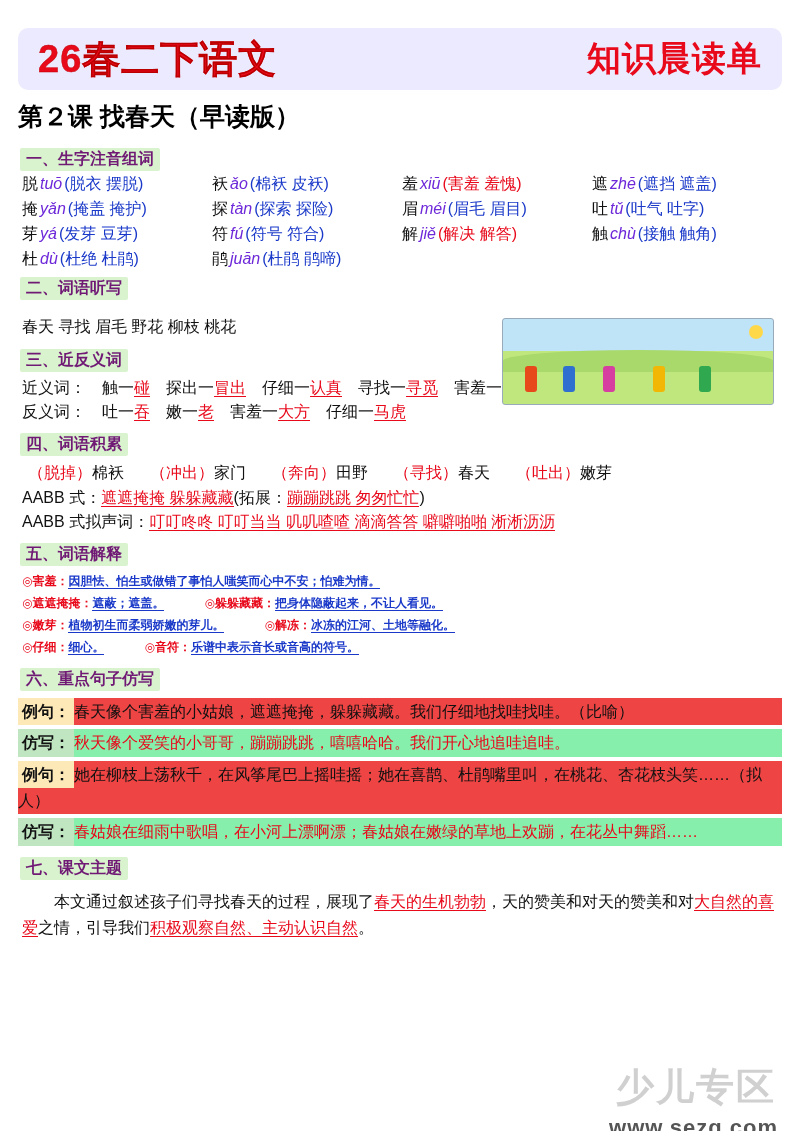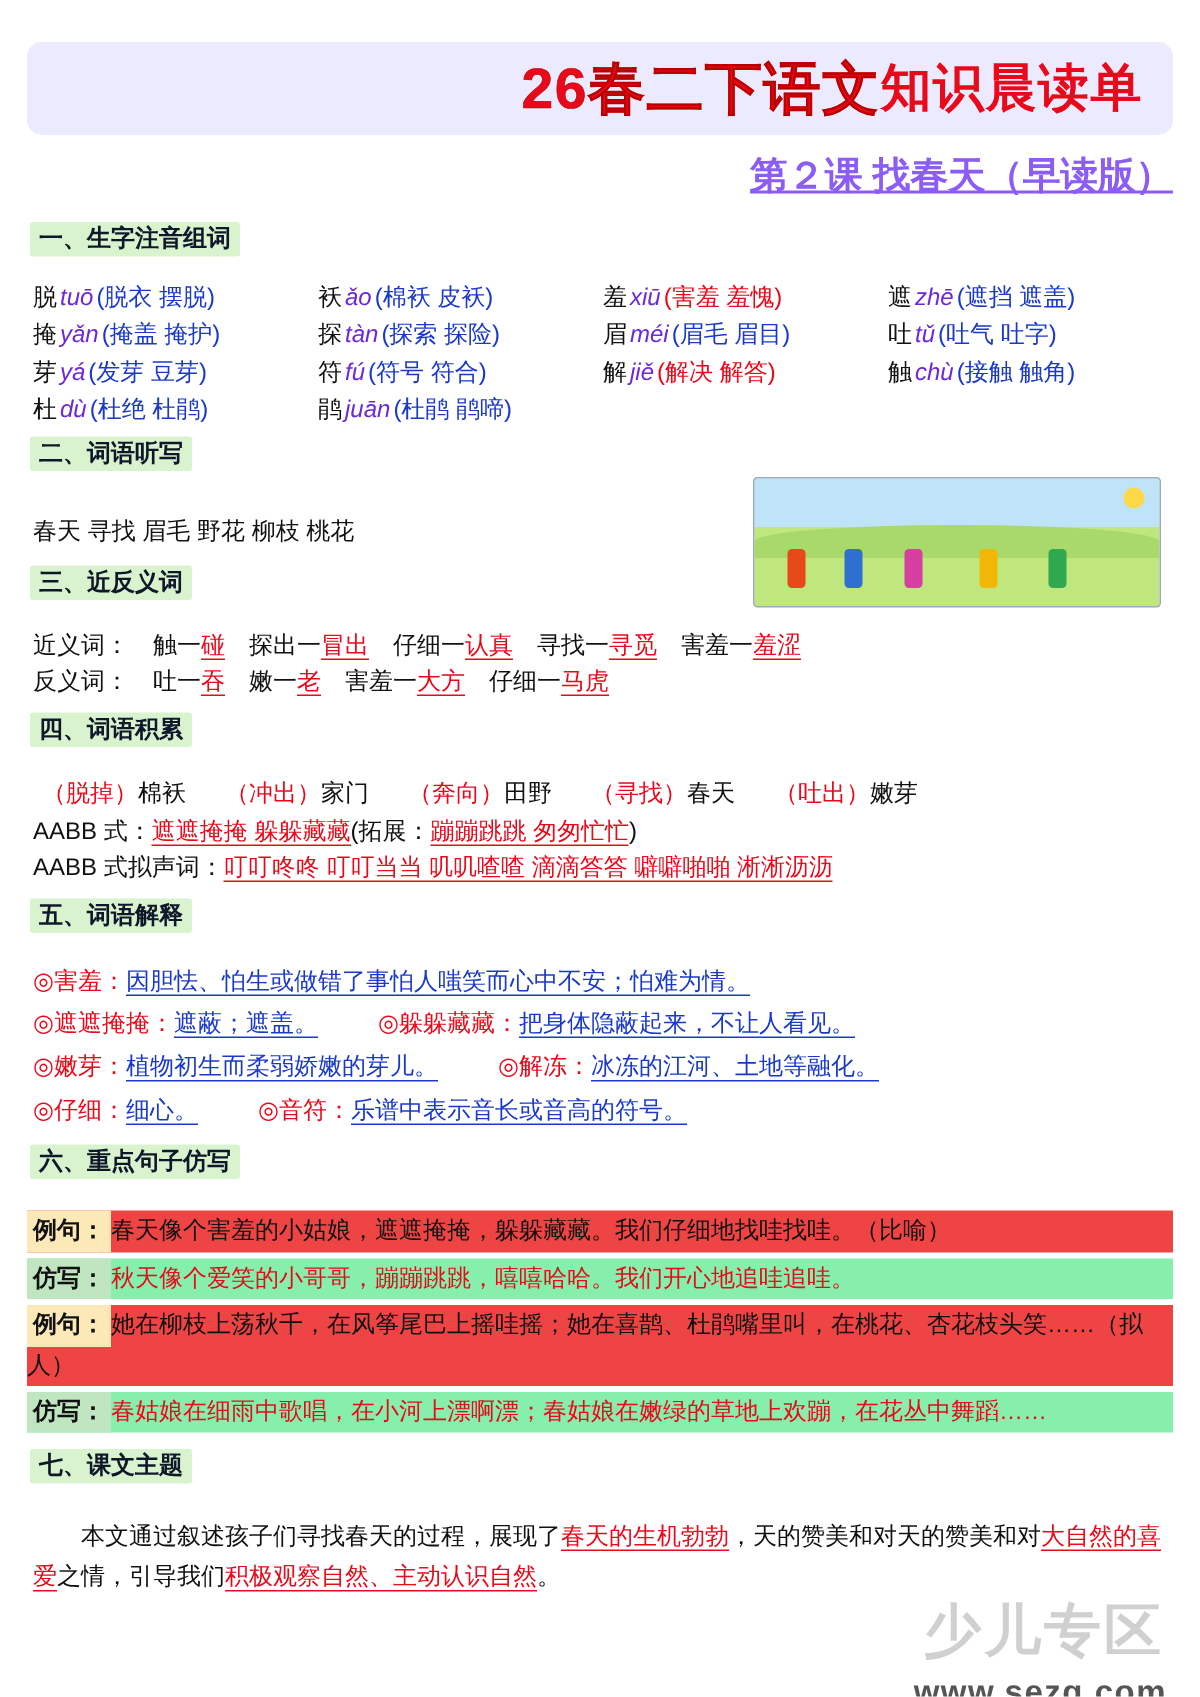--- a/index.html
+++ b/index.html
@@ -15,54 +15,53 @@
   .page{position:relative;width:800px;height:1131px;box-sizing:border-box;padding:0 18px;}
 
   
   .banner{
     margin-top:28px;
     background:#eceaff;
     border-radius:10px;
     height:62px;
     display:flex;
     align-items:center;
-    justify-content:flex-end;
+    justify-content:space-between;
     padding:0 20px;
     box-sizing:border-box;
   }
   .banner .t1{
     color:#e8091b;
     font-weight:bold;
     font-size:38px;
     letter-spacing:1px;
     -webkit-text-stroke:0.4px #b00;
   }
   .banner .t2{
     color:#e8091b;
     font-weight:bold;
     font-size:34px;
     letter-spacing:1px;
   }
   .subtitle{
-    text-align:right;
-    color:#8b5cf6;
+    text-align:left;
+    color:#000000;
     font-weight:bold;
     font-size:25px;
     margin:10px 0 8px 0;
-    text-decoration:underline;
   }
 
   .sec-title{
     display:inline-block;
     background:#d8f3cd;
-    color:#0f172a;
+    color:#701a75;
     font-weight:bold;
     font-size:16px;
     padding:1px 6px;
-    margin:7px 0 17px 2px;
+    margin:7px 0 3px 2px;
     border-radius:2px;
   }
 
   .row{margin:12px 0 2px 4px;line-height:1.55;font-size:16px;}
   .u-red{color:#e8091b;border-bottom:1.5px solid #e8091b;}
   .u-blue{color:#1a39c9;border-bottom:1.5px solid #1a39c9;}
 
   
   .zi-grid{display:grid;grid-template-columns:repeat(4,1fr);row-gap:4px;margin-left:4px;}
   .zi{font-size:16px;white-space:nowrap;}
@@ -84,21 +83,21 @@
 
   
   .pair-row{display:flex;gap:16px;margin:3px 0 3px 4px;font-size:16px;flex-wrap:wrap;}
   .pair-row .lbl{color:#111;}
 
   .acc-row{display:flex;gap:26px;margin:4px 0 4px 10px;font-size:16px;flex-wrap:wrap;}
   .acc-row .k{color:#e8091b;}
 
   .aabb{margin:3px 0 3px 4px;font-size:16px;}
 
-  .exp{margin:3px 0 3px 4px;font-size:16px;line-height:1.6;}
+  .exp{margin:3px 0 3px 4px;font-size:12px;line-height:1.6;font-weight:bold;}
   .circle{color:#e8091b;}
   .term{color:#e8091b;}
   .two-col{display:flex;gap:40px;flex-wrap:wrap;}
 
   .tagline{margin:4px 0;font-size:16px;line-height:1.6;}
   .tag{
     display:inline-block;
     padding:1px 4px;
     font-weight:bold;
     color:#111;

